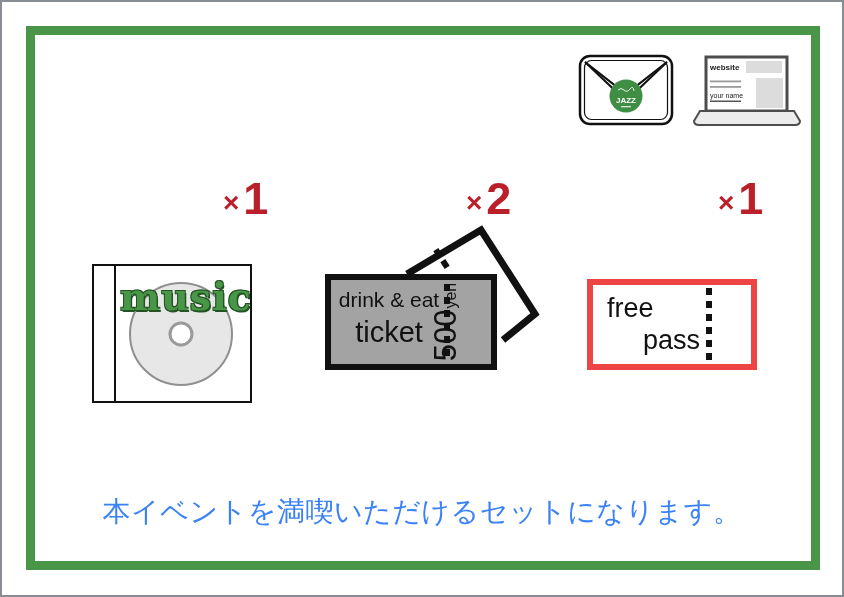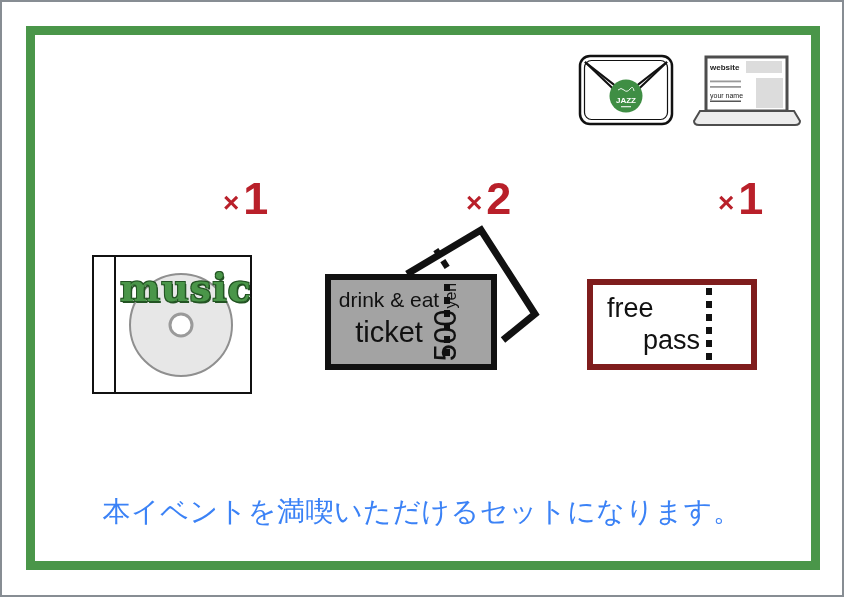--- a/index.html
+++ b/index.html
@@ -14,21 +14,21 @@
   }
   
   .qty{position:absolute;color:#b9202a;font-weight:bold;white-space:nowrap;line-height:44px;}
   .qty .x{font-size:28px;vertical-align:2px;}
   .qty .n{font-size:45px;margin-left:4px;}
   #qty-cd{left:221px;top:175px;}
   #qty-ticket{left:464px;top:175px;}
   #qty-pass{left:716px;top:175px;}
 
   
-  .cd-case{position:absolute;left:90px;top:253px;width:160px;height:139px;
+  .cd-case{position:absolute;left:90px;top:262px;width:160px;height:139px;
     border:2.5px solid #111;background:#fff;box-sizing:border-box;}
   .cd-spine{position:absolute;left:20px;top:0;bottom:0;width:2px;background:#111;}
   .cd-disc{position:absolute;left:35px;top:16px;width:104px;height:104px;border-radius:50%;
     background:#e7e7e7;border:2px solid #8f8f8f;box-sizing:border-box;}
   .cd-hole{position:absolute;left:50%;top:50%;transform:translate(-50%,-50%);
     width:19px;height:19px;border-radius:50%;background:#fff;border:3px solid #9a9a9a;}
   .cd-title{position:absolute;left:26px;top:10px;width:128px;text-align:center;z-index:2;
     font-family:"DejaVu Serif",serif;font-weight:bold;font-size:38px;line-height:1.1;
     color:#4a9649;letter-spacing:1px;
     text-shadow:1.5px 1.5px 0 #235423,-1px 1px 0 #235423,1px -1px 0 #235423,-1px -1px 0 #235423;}
@@ -41,21 +41,21 @@
   .t-line2{position:absolute;left:2px;top:36px;width:112px;text-align:center;font-size:29px;}
   .dots{position:absolute;width:6px;background:repeating-linear-gradient(to bottom,#111 0 7px,transparent 7px 13px);}
   .t-dots{left:113px;top:4px;bottom:4px;}
   .t-yen{position:absolute;left:97px;top:0;width:84px;height:84px;
     display:flex;align-items:baseline;justify-content:center;transform:rotate(-90deg);}
   .t-yen .price{font-size:31px;}
   .t-yen .unit{font-size:16px;margin-left:1px;}
 
   
   .pass{position:absolute;left:585px;top:277px;width:170px;height:91px;
-    border:6px solid #7f1d1d;background:#fff;box-sizing:border-box;}
+    border:6px solid #ef4444;background:#fff;box-sizing:border-box;}
   .p-line1{position:absolute;left:14px;top:8px;font-size:27px;}
   .p-line2{position:absolute;left:50px;top:40px;font-size:27px;}
   .p-dots{left:113px;top:3px;bottom:3px;}
 
   .caption{position:absolute;left:0;right:0;top:491px;text-align:center;
     font-size:28px;color:#3b82f6;letter-spacing:0.5px;}
 
   .icon-svg{position:absolute;}
   #envelope-icon{left:576px;top:51px;}
   #laptop-icon{left:691px;top:50px;}

